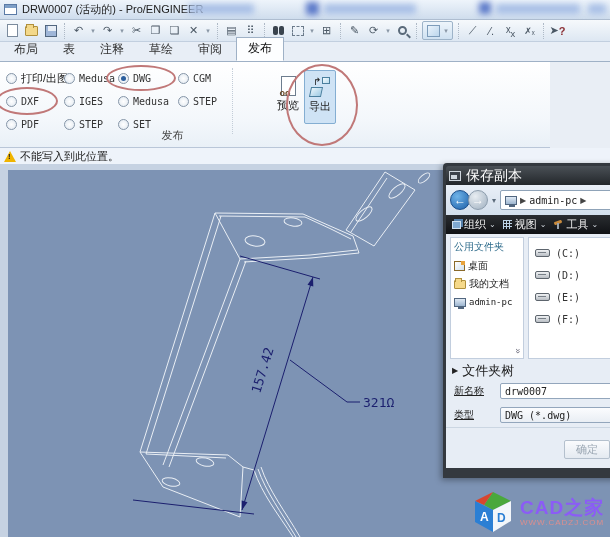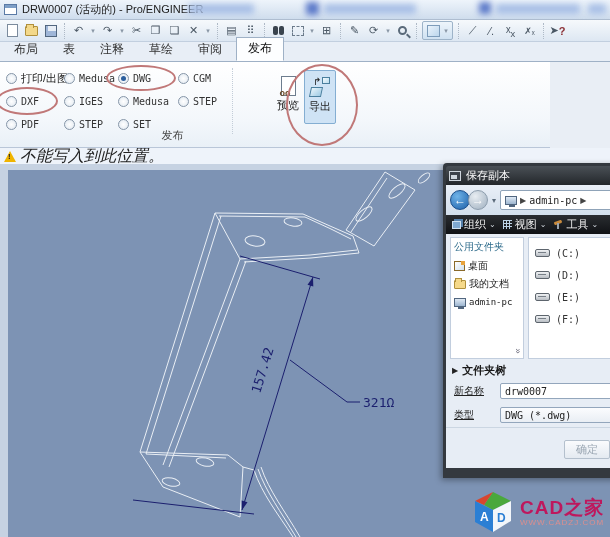--- a/index.html
+++ b/index.html
@@ -64,33 +64,33 @@
   .ic-export .bx1 { position:absolute; left:0; bottom:0; width:12px; height:10px; background:linear-gradient(135deg,#e8f4fb,#9fcbe4); border:1px solid #4a7f9e; transform:skewX(-12deg); }
   .ic-export .bx2 { position:absolute; right:0; top:0; width:8px; height:7px; background:linear-gradient(135deg,#f2fafd,#bcdcee); border:1px solid #4a7f9e; }
   .ic-export .arr { position:absolute; left:3px; top:-1px; font-size:10px; color:#222; }
   .ellipse { position:absolute; border:2px solid #c07878; border-radius:50%; }
 
   
   .warnstrip { position:absolute; left:0; top:148px; width:610px; height:16px; background:#eef3fa;
     display:flex; align-items:center; padding-left:4px; gap:4px; }
   .warn-tri { width:0; height:0; border-left:6px solid transparent; border-right:6px solid transparent; border-bottom:11px solid #f0b400; position:relative; }
   .warn-tri:after { content:"!"; position:absolute; left:-2px; top:1px; font-size:8px; font-weight:bold; color:#222; }
-  .warnstrip .wtext { font-size:16px; color:#222;font-style:italic; }
+  .warnstrip .wtext { font-size:11px; color:#222; }
 
   
   .drawwrap { position:absolute; left:0; top:164px; width:610px; height:373px; background:#c6d2e2; }
   .viewport { position:absolute; left:8px; top:6px; right:0; bottom:0; background:#7d93b4; }
   svg text.dim { font-family:"DejaVu Sans Mono",monospace; font-size:13px; fill:#1b1f6e; }
 
   
   .dialog { position:absolute; left:443px; top:163px; width:180px; height:315px;
     background:#34393f; border-radius:4px 4px 0 0; box-shadow:-2px 2px 6px rgba(0,0,0,.35); padding:3px; }
   .dlg-title { height:19px; display:flex; align-items:center; gap:5px; padding-left:3px;
     background:linear-gradient(#4a5056,#23272b); border-radius:3px 3px 0 0; }
-  .dlg-title .dt { font-size:11px; color:#fff; }
+  .dlg-title .dt { font-size:14px; color:#fff; }
   .dlg-icon { width:12px; height:10px; border:1px solid #cfd6dd; background:#3c424a; position:relative; }
   .dlg-icon:before { content:""; position:absolute; left:1px; bottom:1px; width:6px; height:4px; background:#cfd6dd; }
   .dlg-nav { height:30px; background:linear-gradient(#e9eff7,#d3dfec); display:flex; align-items:center; padding:0 4px; gap:2px; }
   .navcirc { width:20px; height:20px; border-radius:50%; display:flex; align-items:center; justify-content:center;
     font-size:12px; color:#fff; flex:0 0 auto; }
   .navcirc.back { background:radial-gradient(circle at 35% 30%,#6fb3e8,#1d5fa8); border:1px solid #1a4f8c; }
   .navcirc.fwd { background:radial-gradient(circle at 35% 30%,#e8edf2,#9fb0c0); border:1px solid #8d9dad; color:#fff; margin-left:-4px; }
   .nav-dd { font-size:8px; color:#5a6a7a; margin:0 2px; }
   .crumbbox { flex:1; height:20px; background:#fff; border:1px solid #8fa3b8; border-radius:2px;
     display:flex; align-items:center; gap:3px; padding:0 4px; overflow:hidden; }
@@ -118,34 +118,34 @@
   .ic-docs { width:12px; height:9px; background:#f5d98a; border:1px solid #b0903c; border-radius:1px; position:relative; flex:0 0 auto; }
   .ic-docs:before { content:""; position:absolute; left:0; top:-3px; width:5px; height:3px; background:#f5d98a; border:1px solid #b0903c; border-bottom:none; }
   .chev-dbl { position:absolute; right:3px; bottom:2px; font-size:9px; color:#667; transform:rotate(90deg); }
   .drivepanel { flex:1; background:#fff; border:1px solid #c2cede; border-right:none; padding:4px 0 0 6px; }
   .drive { display:flex; align-items:center; gap:6px; height:22px; }
   .ic-drive { width:15px; height:8px; background:linear-gradient(#f0f2f4,#b9bec4); border:1px solid #5d656d; border-radius:2px; position:relative; flex:0 0 auto; }
   .ic-drive:before { content:""; position:absolute; left:2px; top:2px; width:8px; height:1px; background:#777f87; }
   .drive .dl { font-family:"DejaVu Sans Mono",monospace; font-size:10px; color:#333; }
   .treerow { height:17px; background:#e7edf5; display:flex; align-items:center; gap:4px; padding-left:6px; }
   .treerow .tr-arr { font-size:8px; color:#222; }
-  .treerow .tr-t { font-size:11px; font-weight:bold; color:#1a1a1a; }
+  .treerow .tr-t { font-size:13px; font-weight:normal; color:#1a1a1a; }
   .fieldrow { height:24px; background:#e7edf5; display:flex; align-items:center; padding-left:8px; gap:8px; }
   .fieldrow .fl { font-size:10px; color:#222; width:38px; flex:0 0 auto;text-decoration:underline; }
   .fieldrow input, .fieldrow .fakesel { flex:1; height:16px; font-family:"DejaVu Sans Mono",monospace; font-size:10px;
     color:#222; border:1px solid #93a6bc; background:#fff; padding:0 4px; margin-right:2px; border-radius:2px; }
   .fieldrow .fakesel { background:linear-gradient(#fbfcfe,#e9eef4); display:flex; align-items:center; }
   .dlg-footer { height:41px; background:#e7edf5; border-top:1px solid #cbd6e2; position:relative; }
   .okbtn { position:absolute; right:10px; top:12px; width:46px; height:19px;
     background:linear-gradient(#fafbfd,#e4eaf1); border:1px solid #b4c0cd; border-radius:2px;
     font-size:11px; color:#9aa6b2; display:flex; align-items:center; justify-content:center; }
 
   
   .logo { position:absolute; left:468px; top:487px; width:142px; height:50px; display:flex; align-items:center; gap:6px; padding-left:4px; }
-  .logo-text .l1 { font-size:19px; font-weight:bold; color:#be185d; letter-spacing:1px; line-height:20px; }
+  .logo-text .l1 { font-size:19px; font-weight:bold; color:#8b5cf6; letter-spacing:1px; line-height:20px; }
   .logo-text .l2 { font-size:8px; color:#dc8e8e; letter-spacing:1px; }
 </style>
 </head>
 <body>
 
 <div class="titlebar">
   <span class="app-icon"></span>
   <span class="t-text">DRW0007 (活动的) - Pro/ENGINEER</span>
   <div class="blur-blob" style="left:188px;top:4px;width:66px;height:10px;background:#a8bfe6;"></div>
   <div class="blur-blob" style="left:306px;top:2px;width:13px;height:13px;background:#5b79c9;"></div>

